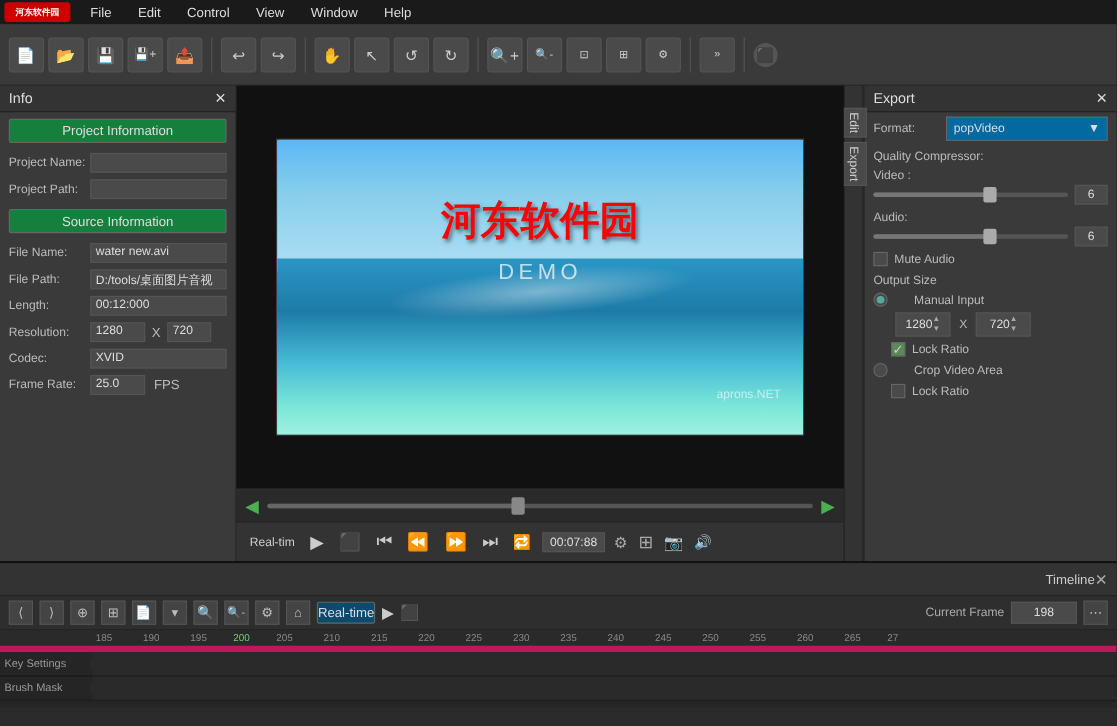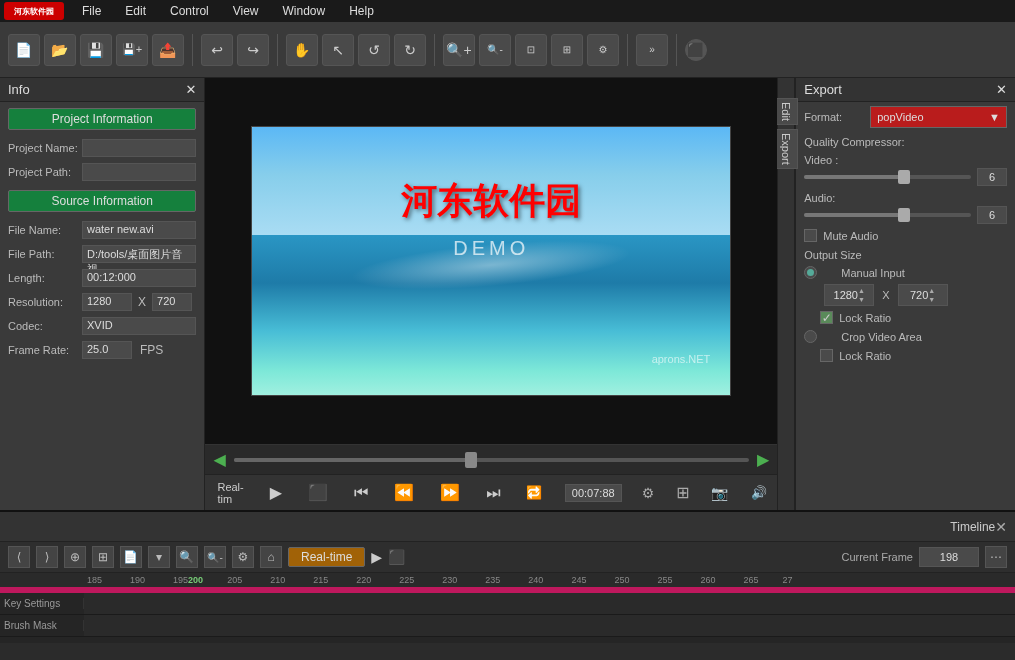--- a/index.html
+++ b/index.html
@@ -37,33 +37,33 @@
     #video-text-watermark { position: absolute; bottom: 30px; right: 20px; font-size: 11px; color: rgba(255,255,255,0.6); }
 
     
     #seekbar-area { height: 30px; background: #2a2a2a; display: flex; align-items: center; padding: 0 8px; border-top: 1px solid #333; }
     #seekbar-track { flex: 1; height: 4px; background: #555; border-radius: 2px; position: relative; margin: 0 8px; }
     #seekbar-fill { width: 46%; height: 100%; background: #666; border-radius: 2px; }
     #seekbar-thumb { position: absolute; left: 46%; top: -6px; width: 12px; height: 16px; background: #888; border-radius: 2px; transform: translateX(-50%); }
     .seek-arrow { color: #4CAF50; font-size: 16px; cursor: pointer; }
 
     
-    #playback { height: 36px; background: #333; display: flex; align-items: center; padding: 0 8px; gap: 18px; border-top: 1px solid #222; }
+    #playback { height: 36px; background: #333; display: flex; align-items: center; padding: 0 8px; gap: 6px; border-top: 1px solid #222; }
     .play-btn { cursor: pointer; color: #ccc; font-size: 16px; padding: 2px 4px; }
     .time-display { background: #4a4a4a; border: 1px solid #555; padding: 2px 6px; font-size: 11px; color: #ddd; }
     .ctrl-btn { cursor: pointer; color: #aaa; font-size: 14px; padding: 2px; }
 
     
     #export-panel { width: 230px; background: #3a3a3a; border-left: 1px solid #222; display: flex; flex-direction: column; }
     #export-header { display: flex; align-items: center; justify-content: space-between; padding: 4px 8px; background: #333; border-bottom: 1px solid #222; }
     #export-header span { font-size: 13px; color: #ddd; }
 
     .export-row { display: flex; align-items: center; padding: 4px 8px; gap: 6px; }
     .export-label { color: #bbb; font-size: 11px; min-width: 60px; }
-    .export-select { background: #b91c1c; border: 1px solid #666; padding: 2px 4px; font-size: 11px; color: #ddd; flex: 1; height: 22px; cursor: pointer; }
+    .export-select { background: #0369a1; border: 1px solid #666; padding: 2px 4px; font-size: 11px; color: #ddd; flex: 1; height: 22px; cursor: pointer; }
     .export-section-label { color: #bbb; font-size: 11px; padding: 4px 8px 2px; }
     .slider-row { display: flex; align-items: center; padding: 2px 8px; gap: 6px; }
     .slider-track { flex: 1; height: 4px; background: #555; border-radius: 2px; position: relative; }
     .slider-fill { height: 100%; background: #777; border-radius: 2px; }
     .slider-thumb { position: absolute; top: -5px; width: 12px; height: 14px; background: #aaa; border-radius: 2px; transform: translateX(-50%); }
     .slider-val { background: #4a4a4a; border: 1px solid #555; width: 30px; height: 18px; display: flex; align-items: center; justify-content: center; font-size: 11px; color: #ddd; }
 
     .checkbox-row { display: flex; align-items: center; padding: 3px 8px; gap: 6px; }
     .cb-box { width: 13px; height: 13px; border: 1px solid #666; background: #4a4a4a; display: flex; align-items: center; justify-content: center; cursor: pointer; }
     .cb-box.checked { background: #5a8a5a; }
@@ -79,21 +79,21 @@
     .dim-input { background: #4a4a4a; border: 1px solid #555; width: 50px; height: 22px; display: flex; align-items: center; justify-content: center; font-size: 11px; color: #ddd; position: relative; }
     .dim-arrows { display: flex; flex-direction: column; }
     .dim-arrow { font-size: 7px; color: #aaa; cursor: pointer; line-height: 9px; }
     .dim-x { font-size: 11px; color: #bbb; padding: 0 4px; }
 
     
     #timeline { height: 120px; background: #2a2a2a; border-top: 2px solid #111; }
     #timeline-header { height: 30px; background: #333; display: flex; align-items: center; justify-content: flex-end; padding: 0 8px; border-bottom: 1px solid #222; }
     #timeline-toolbar { display: flex; align-items: center; padding: 4px 8px; gap: 6px; background: #2e2e2e; border-bottom: 1px solid #222; }
     .tl-btn { width: 22px; height: 22px; background: #444; border: 1px solid #555; display: flex; align-items: center; justify-content: center; cursor: pointer; font-size: 12px; color: #bbb; }
-    .realtime-btn { background: #a16207; border: 1px solid #666; padding: 2px 12px; font-size: 12px; color: #ddd; cursor: pointer; border-radius: 2px; }
+    .realtime-btn { background: #0c4a6e; border: 1px solid #666; padding: 2px 0; font-size: 12px; color: #ddd; cursor: pointer; border-radius: 2px; }
     .play-sm { font-size: 14px; color: #ccc; cursor: pointer; }
     .stop-sm { font-size: 14px; color: #ccc; cursor: pointer; }
     #frame-input { background: #4a4a4a; border: 1px solid #555; width: 60px; height: 20px; display: flex; align-items: center; justify-content: center; font-size: 11px; color: #ddd; }
 
     #timeline-ruler { height: 20px; background: #2a2a2a; display: flex; align-items: flex-end; padding-bottom: 2px; overflow: hidden; border-bottom: 6px solid #be185d; }
 
     #timeline-tracks { height: 50px; background: #252525; display: flex; flex-direction: column; overflow: hidden; }
     .track-row { height: 22px; display: flex; align-items: center; border-bottom: 1px solid #1a1a1a; padding-left: 4px; }
     .track-label { width: 80px; font-size: 10px; color: #999; border-right: 1px solid #333; padding-right: 4px; }
     .track-content { flex: 1; height: 100%; background: #2a2a2a; }
@@ -362,21 +362,21 @@
 
   <div id="timeline-ruler">
     <div style="width:85px; border-right:1px solid #333;"></div>
     <div style="flex:1; display:flex; align-items:flex-end; overflow:hidden;">
       <div style="display:flex; width:100%;">
 
         <div style="display:flex; width:100%; align-items:flex-end; font-size:9px; color:#888;">
           <span style="margin-left:2px;">185</span>
           <span style="margin-left:28px;">190</span>
           <span style="margin-left:28px;">195</span>
-          <span style="color:#7c7; font-weight:bold;">200</span>
+          <span style="margin-left:24px; color:#7c7; font-weight:normal;">200</span>
           <span style="margin-left:24px;">205</span>
           <span style="margin-left:28px;">210</span>
           <span style="margin-left:28px;">215</span>
           <span style="margin-left:28px;">220</span>
           <span style="margin-left:28px;">225</span>
           <span style="margin-left:28px;">230</span>
           <span style="margin-left:28px;">235</span>
           <span style="margin-left:28px;">240</span>
           <span style="margin-left:28px;">245</span>
           <span style="margin-left:28px;">250</span>

